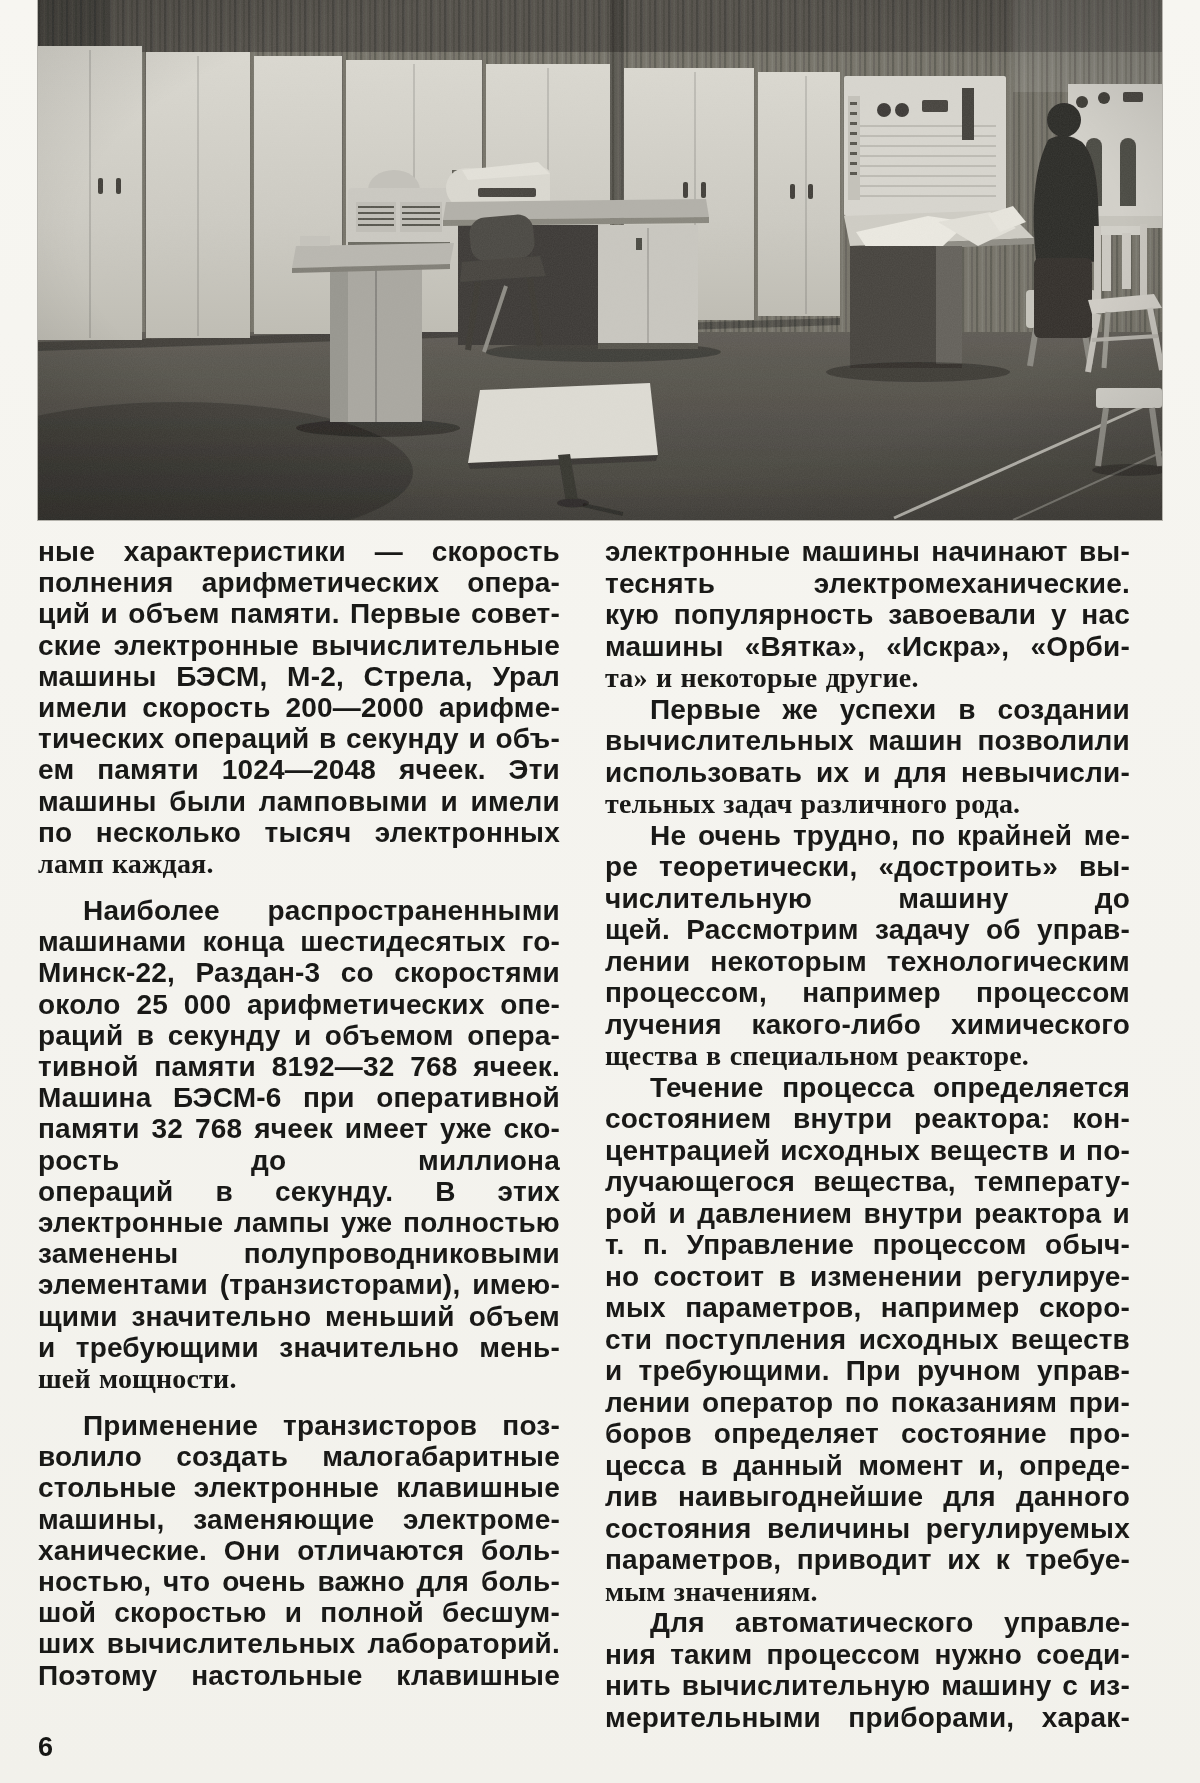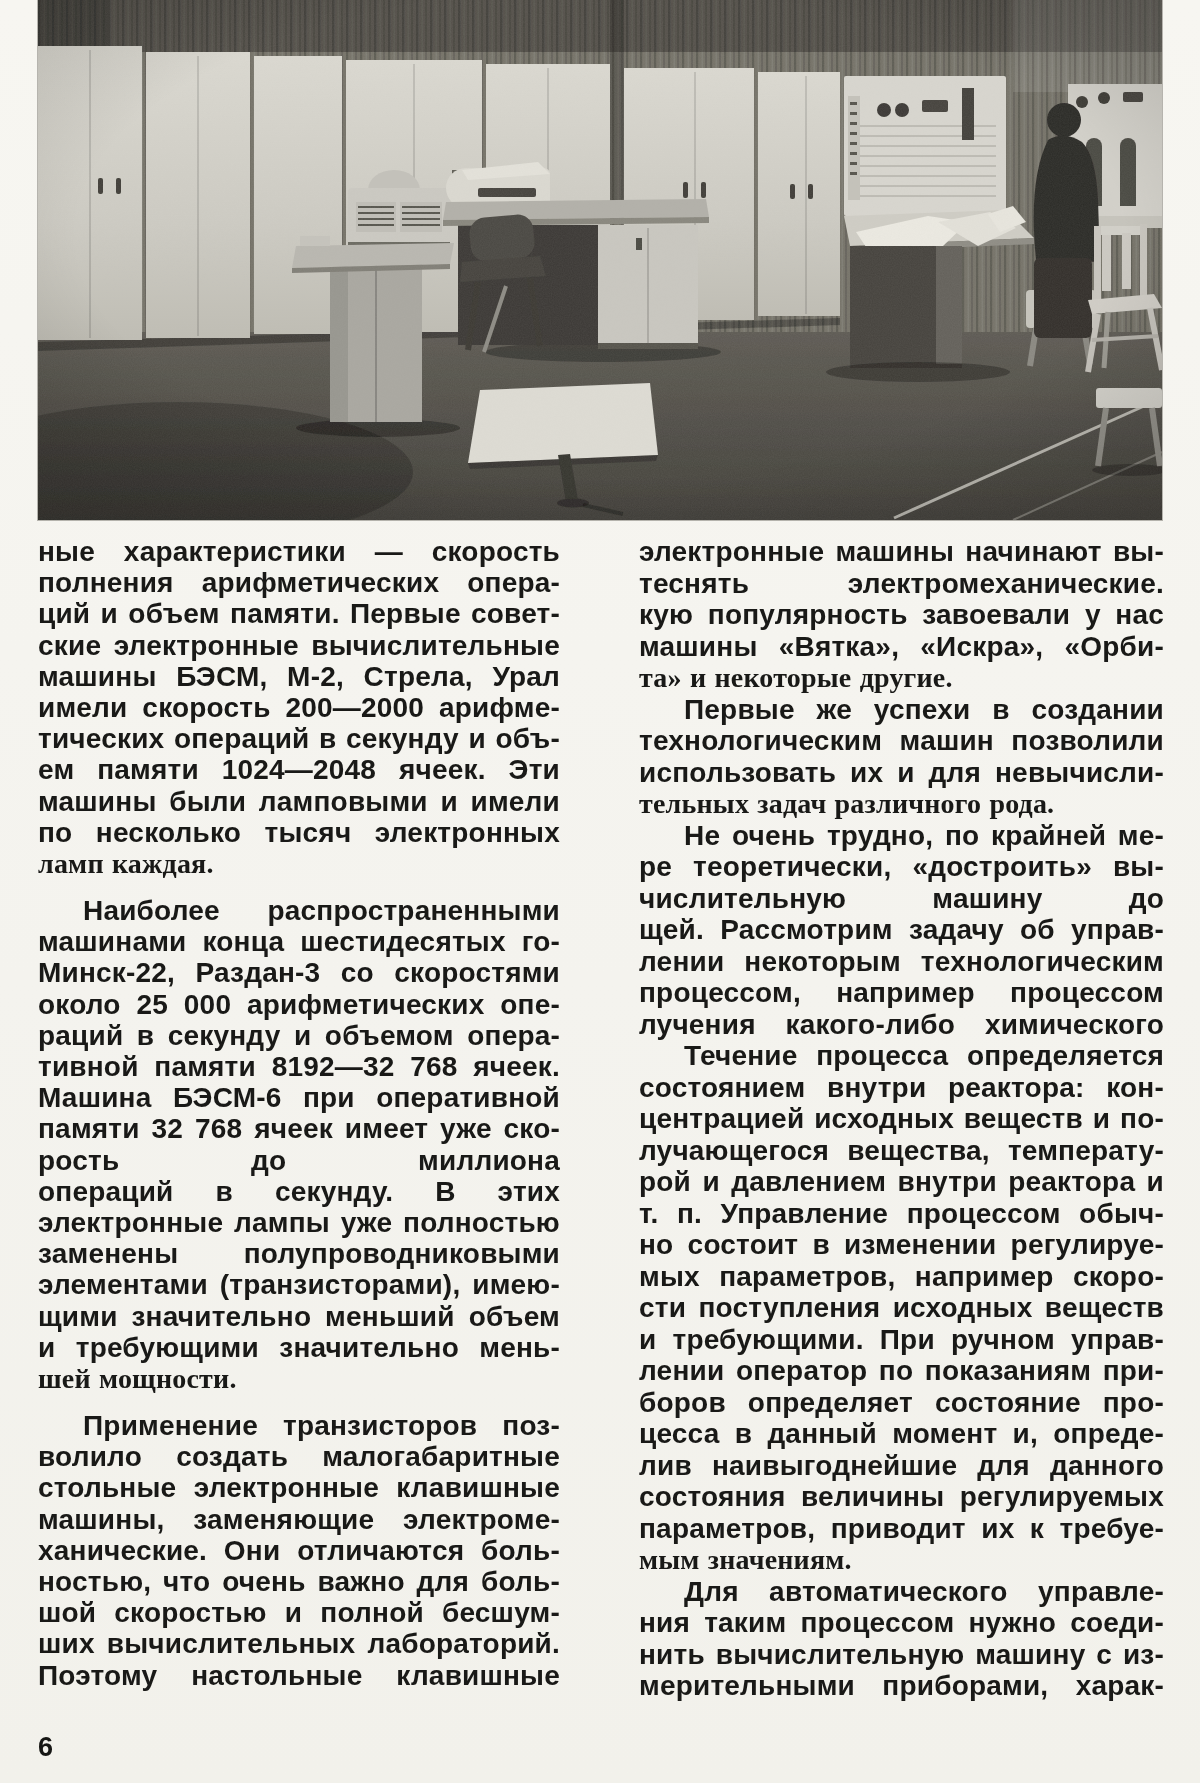--- a/index.html
+++ b/index.html
@@ -18,21 +18,21 @@
   }
   .photo svg{display:block;width:100%;height:100%;}
 
   
   .col{
     position:absolute;top:536px;
     color:#191917;font-weight:700;font-size:28px;letter-spacing:.2px;
     word-spacing:1px;
   }
   .col0{left:38px;width:522px;}
-  .col1{left:639px;width:525px;}
+  .col1{left:605px;width:525px;}
   .col0 .line{height:31.2px;line-height:31.2px;}
   .col1 .line{height:31.5px;line-height:31.5px;}
   .line{
     text-align:justify;text-align-last:justify;
     overflow:hidden;white-space:nowrap;
   }
   .line{white-space:normal;}
   .line.para-end{text-align-last:left;font-family:Liberation Serif, serif;}
   .line.indent{text-indent:45px;}
   .col0 .para{margin-bottom:16px;}
@@ -307,32 +307,33 @@
   <div class="col col1">
       <div class="para">
         <div class="line">электронные машины начинают вы-</div>
         <div class="line">теснять электромеханические. Широ-</div>
         <div class="line">кую популярность завоевали у нас</div>
         <div class="line">машины «Вятка», «Искра», «Орби-</div>
         <div class="line para-end">та» и некоторые другие.</div>
       </div>
       <div class="para">
         <div class="line indent">Первые же успехи в создании</div>
-        <div class="line">технологическим машин позволили</div>
+        <div class="line">вычислительных машин позволили</div>
         <div class="line">использовать их и для невычисли-</div>
         <div class="line para-end">тельных задач различного рода.</div>
       </div>
       <div class="para">
         <div class="line indent">Не очень трудно, по крайней ме-</div>
         <div class="line">ре теоретически, «достроить» вы-</div>
         <div class="line">числительную машину до управляю-</div>
         <div class="line">щей. Рассмотрим задачу об управ-</div>
         <div class="line">лении некоторым технологическим</div>
         <div class="line">процессом, например процессом по-</div>
         <div class="line">лучения какого-либо химического ве-</div>
+        <div class="line para-end">щества в специальном реакторе.</div>
       </div>
       <div class="para">
         <div class="line indent">Течение процесса определяется</div>
         <div class="line">состоянием внутри реактора: кон-</div>
         <div class="line">центрацией исходных веществ и по-</div>
         <div class="line">лучающегося вещества, температу-</div>
         <div class="line">рой и давлением внутри реактора и</div>
         <div class="line">т. п. Управление процессом обыч-</div>
         <div class="line">но состоит в изменении регулируе-</div>
         <div class="line">мых параметров, например скоро-</div>

